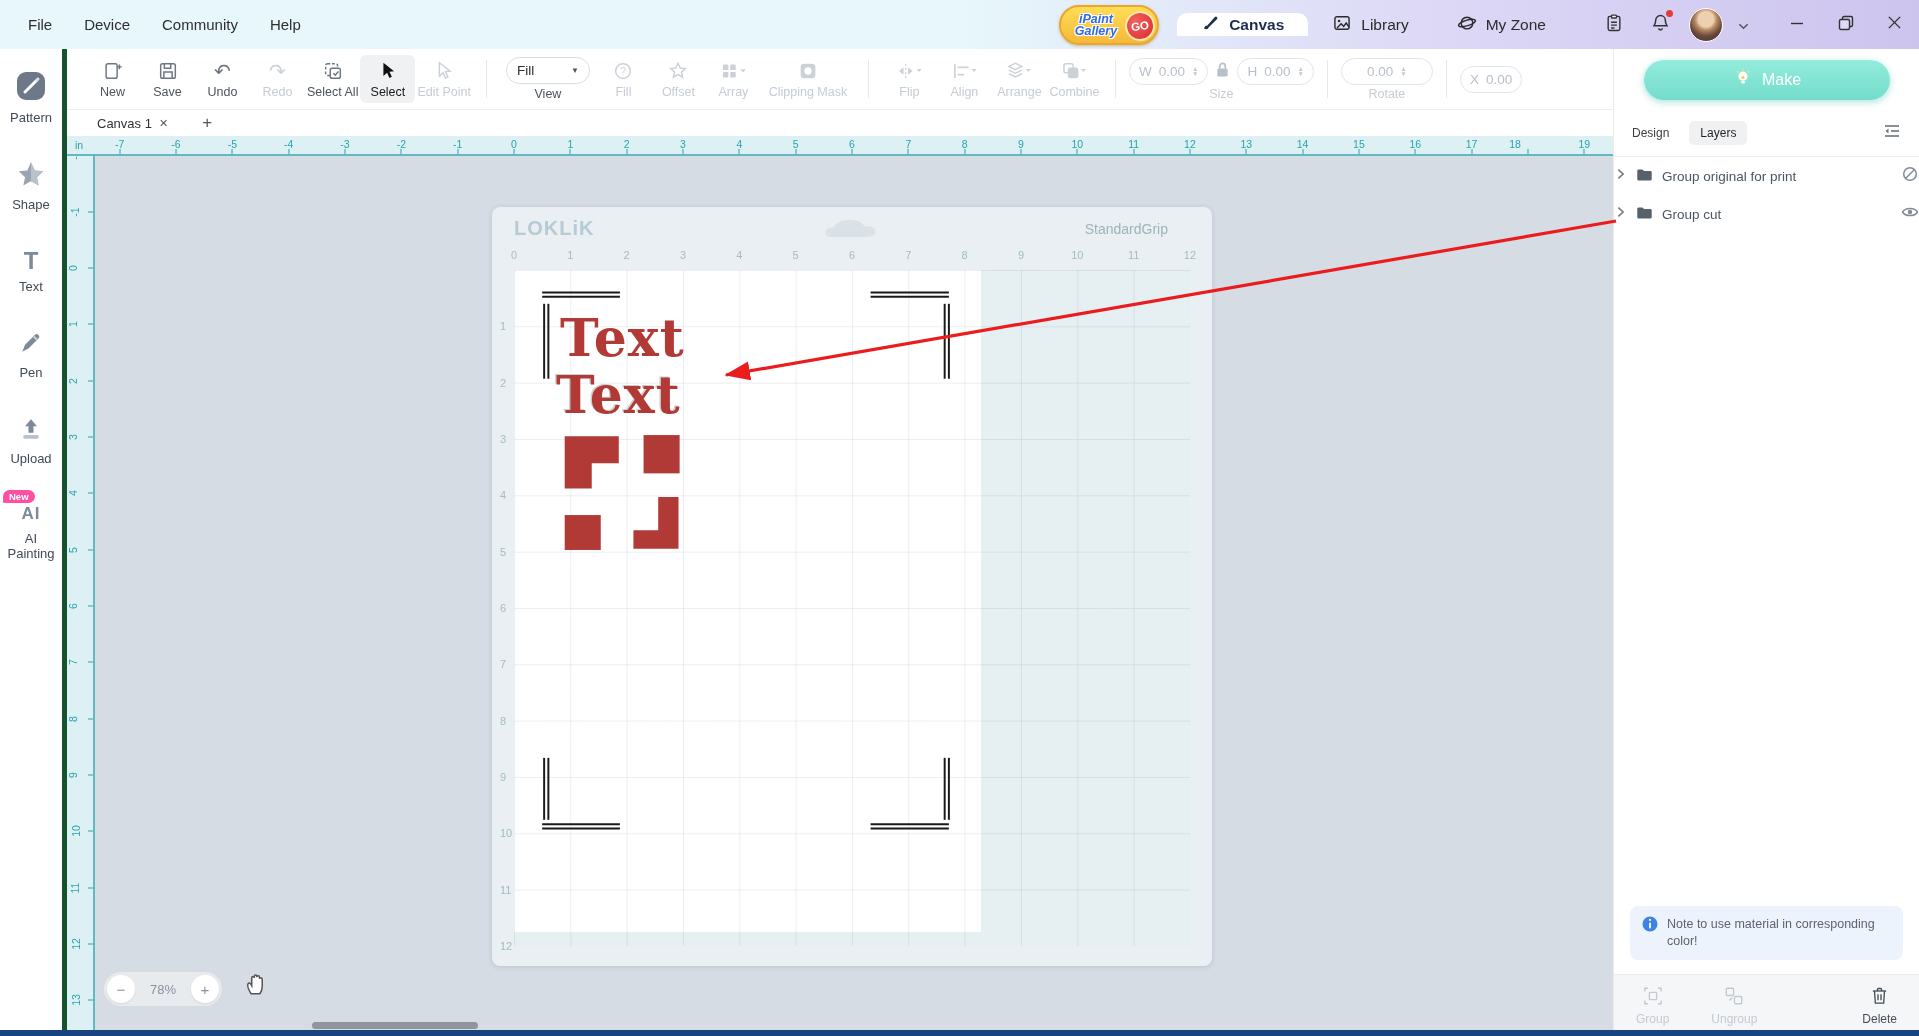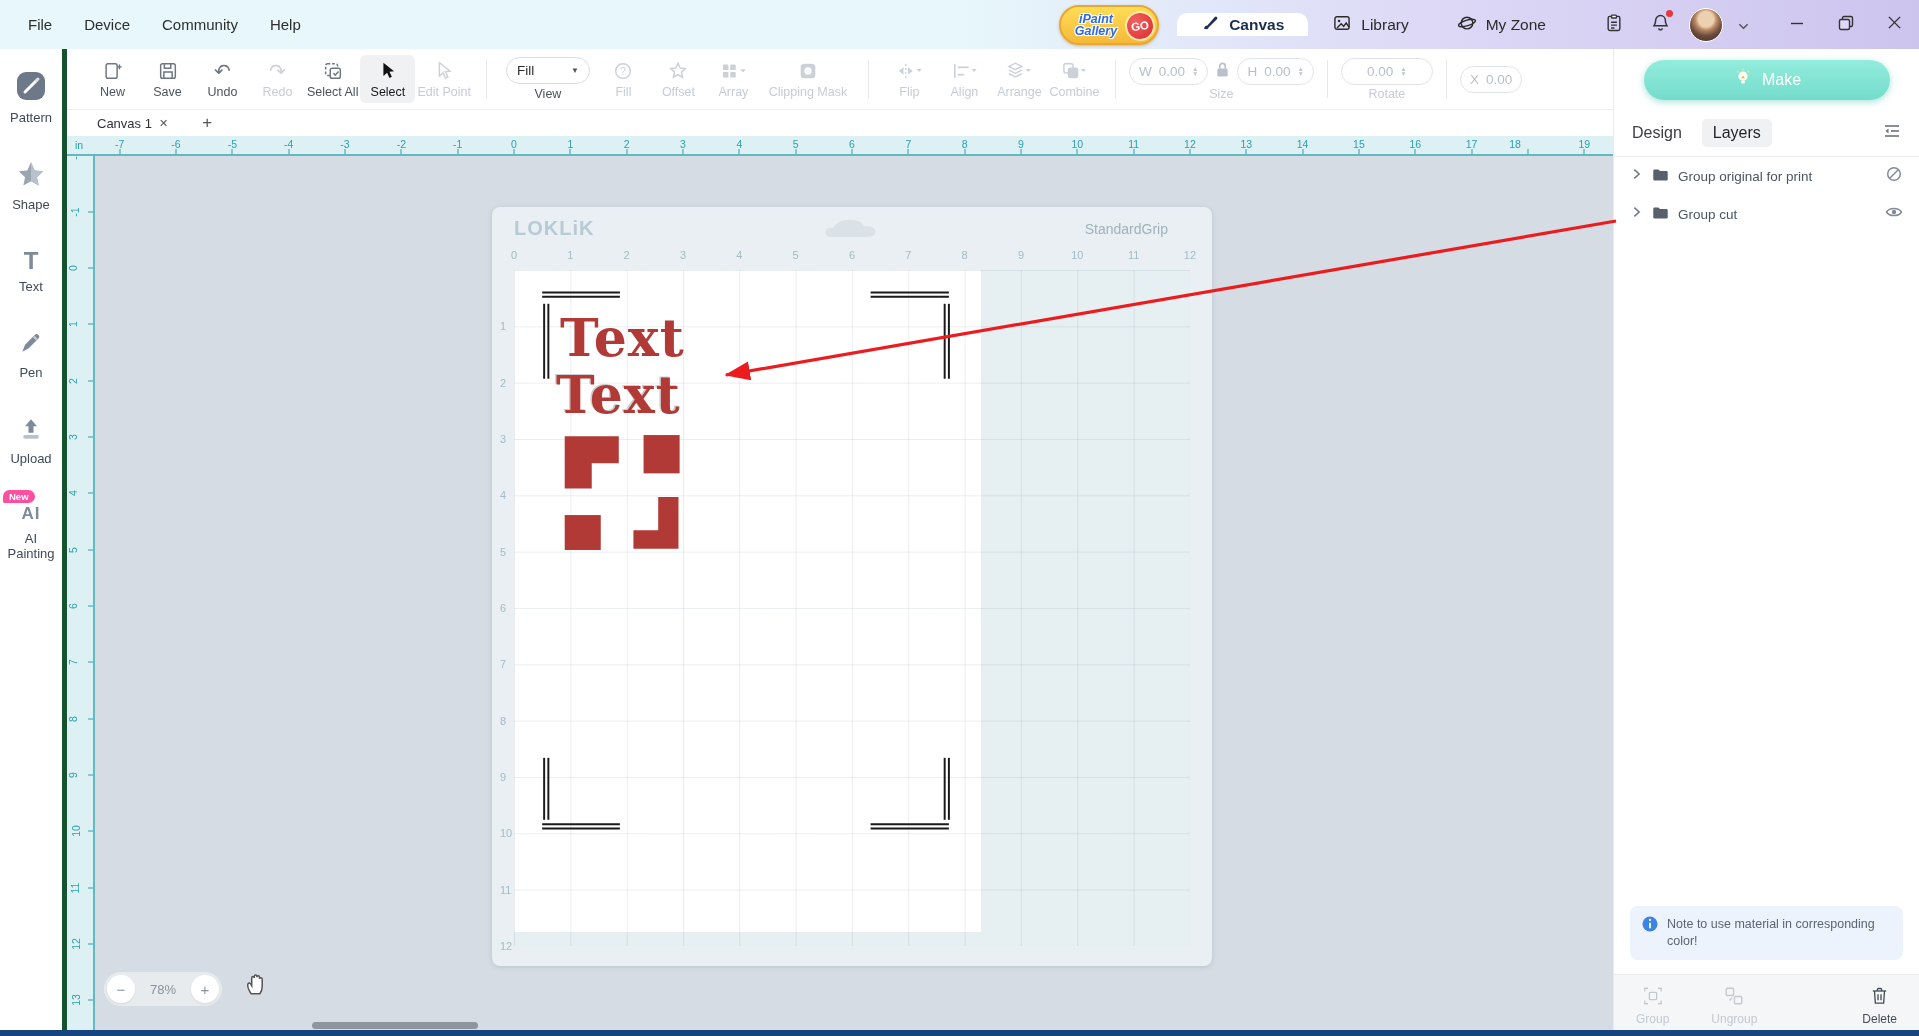--- a/index.html
+++ b/index.html
@@ -115,24 +115,24 @@
   .hand { position:absolute; left:176px; top:815px; z-index:6; }
   .hthumb { position:absolute; left:245px; top:866px; width:166px; height:7px; border-radius:4px; background:#8f959d; z-index:6; }
 
   
   .rightpanel { width:306px; background:#fff; border-left:1px solid #ebebeb; display:flex; flex-direction:column; }
   .make-area { height:61px; display:flex; align-items:center; justify-content:center; }
   .make-btn { width:246px; height:40px; border-radius:20px; border:none;
     background:linear-gradient(180deg,#93ecdd,#74dccb); box-shadow:0 2px 7px rgba(60,190,170,.45);
     color:#fff; font-size:16px; display:flex; align-items:center; justify-content:center; gap:8px; }
   .panel-tabs { height:47px; display:flex; align-items:center; padding:0 18px; gap:20px; border-bottom:1px solid #ededf0; }
-  .ptab { font-size:16px; color:#3c4043; }
+  .ptab { font-size:12px; color:#3c4043; }
   .ptab.active { background:#f0f1f3; border-radius:5px; padding:5px 11px; color:#1f2328; }
   .collapse { margin-left:auto; color:#6b7480; }
-  .layer-row { height:38px; display:flex; align-items:center; gap:9px; padding:0 16px; }
+  .layer-row { height:38px; display:flex; align-items:center; gap:9px; padding:0 0; }
   .layer-label { font-size:13.5px; color:#4b5563; flex:1; }
   .panel-fill { flex:1; }
   .note { margin:0 16px 14px 16px; background:#edf3fc; border-radius:8px; padding:10px 12px;
     display:flex; gap:9px; align-items:flex-start; }
   .note-text { font-size:12.5px; color:#5c6575; line-height:17px; }
   .actions { height:62px; background:#f5f6f8; border-top:1px solid #e8eaec; display:flex; align-items:center;
     gap:42px; padding:0 22px; }
   .action { display:flex; flex-direction:column; align-items:center; gap:3px; color:#c3c9d1; }
   .action span { font-size:12px; color:#c3c9d1; }
   .action.enabled { color:#454e58; }

